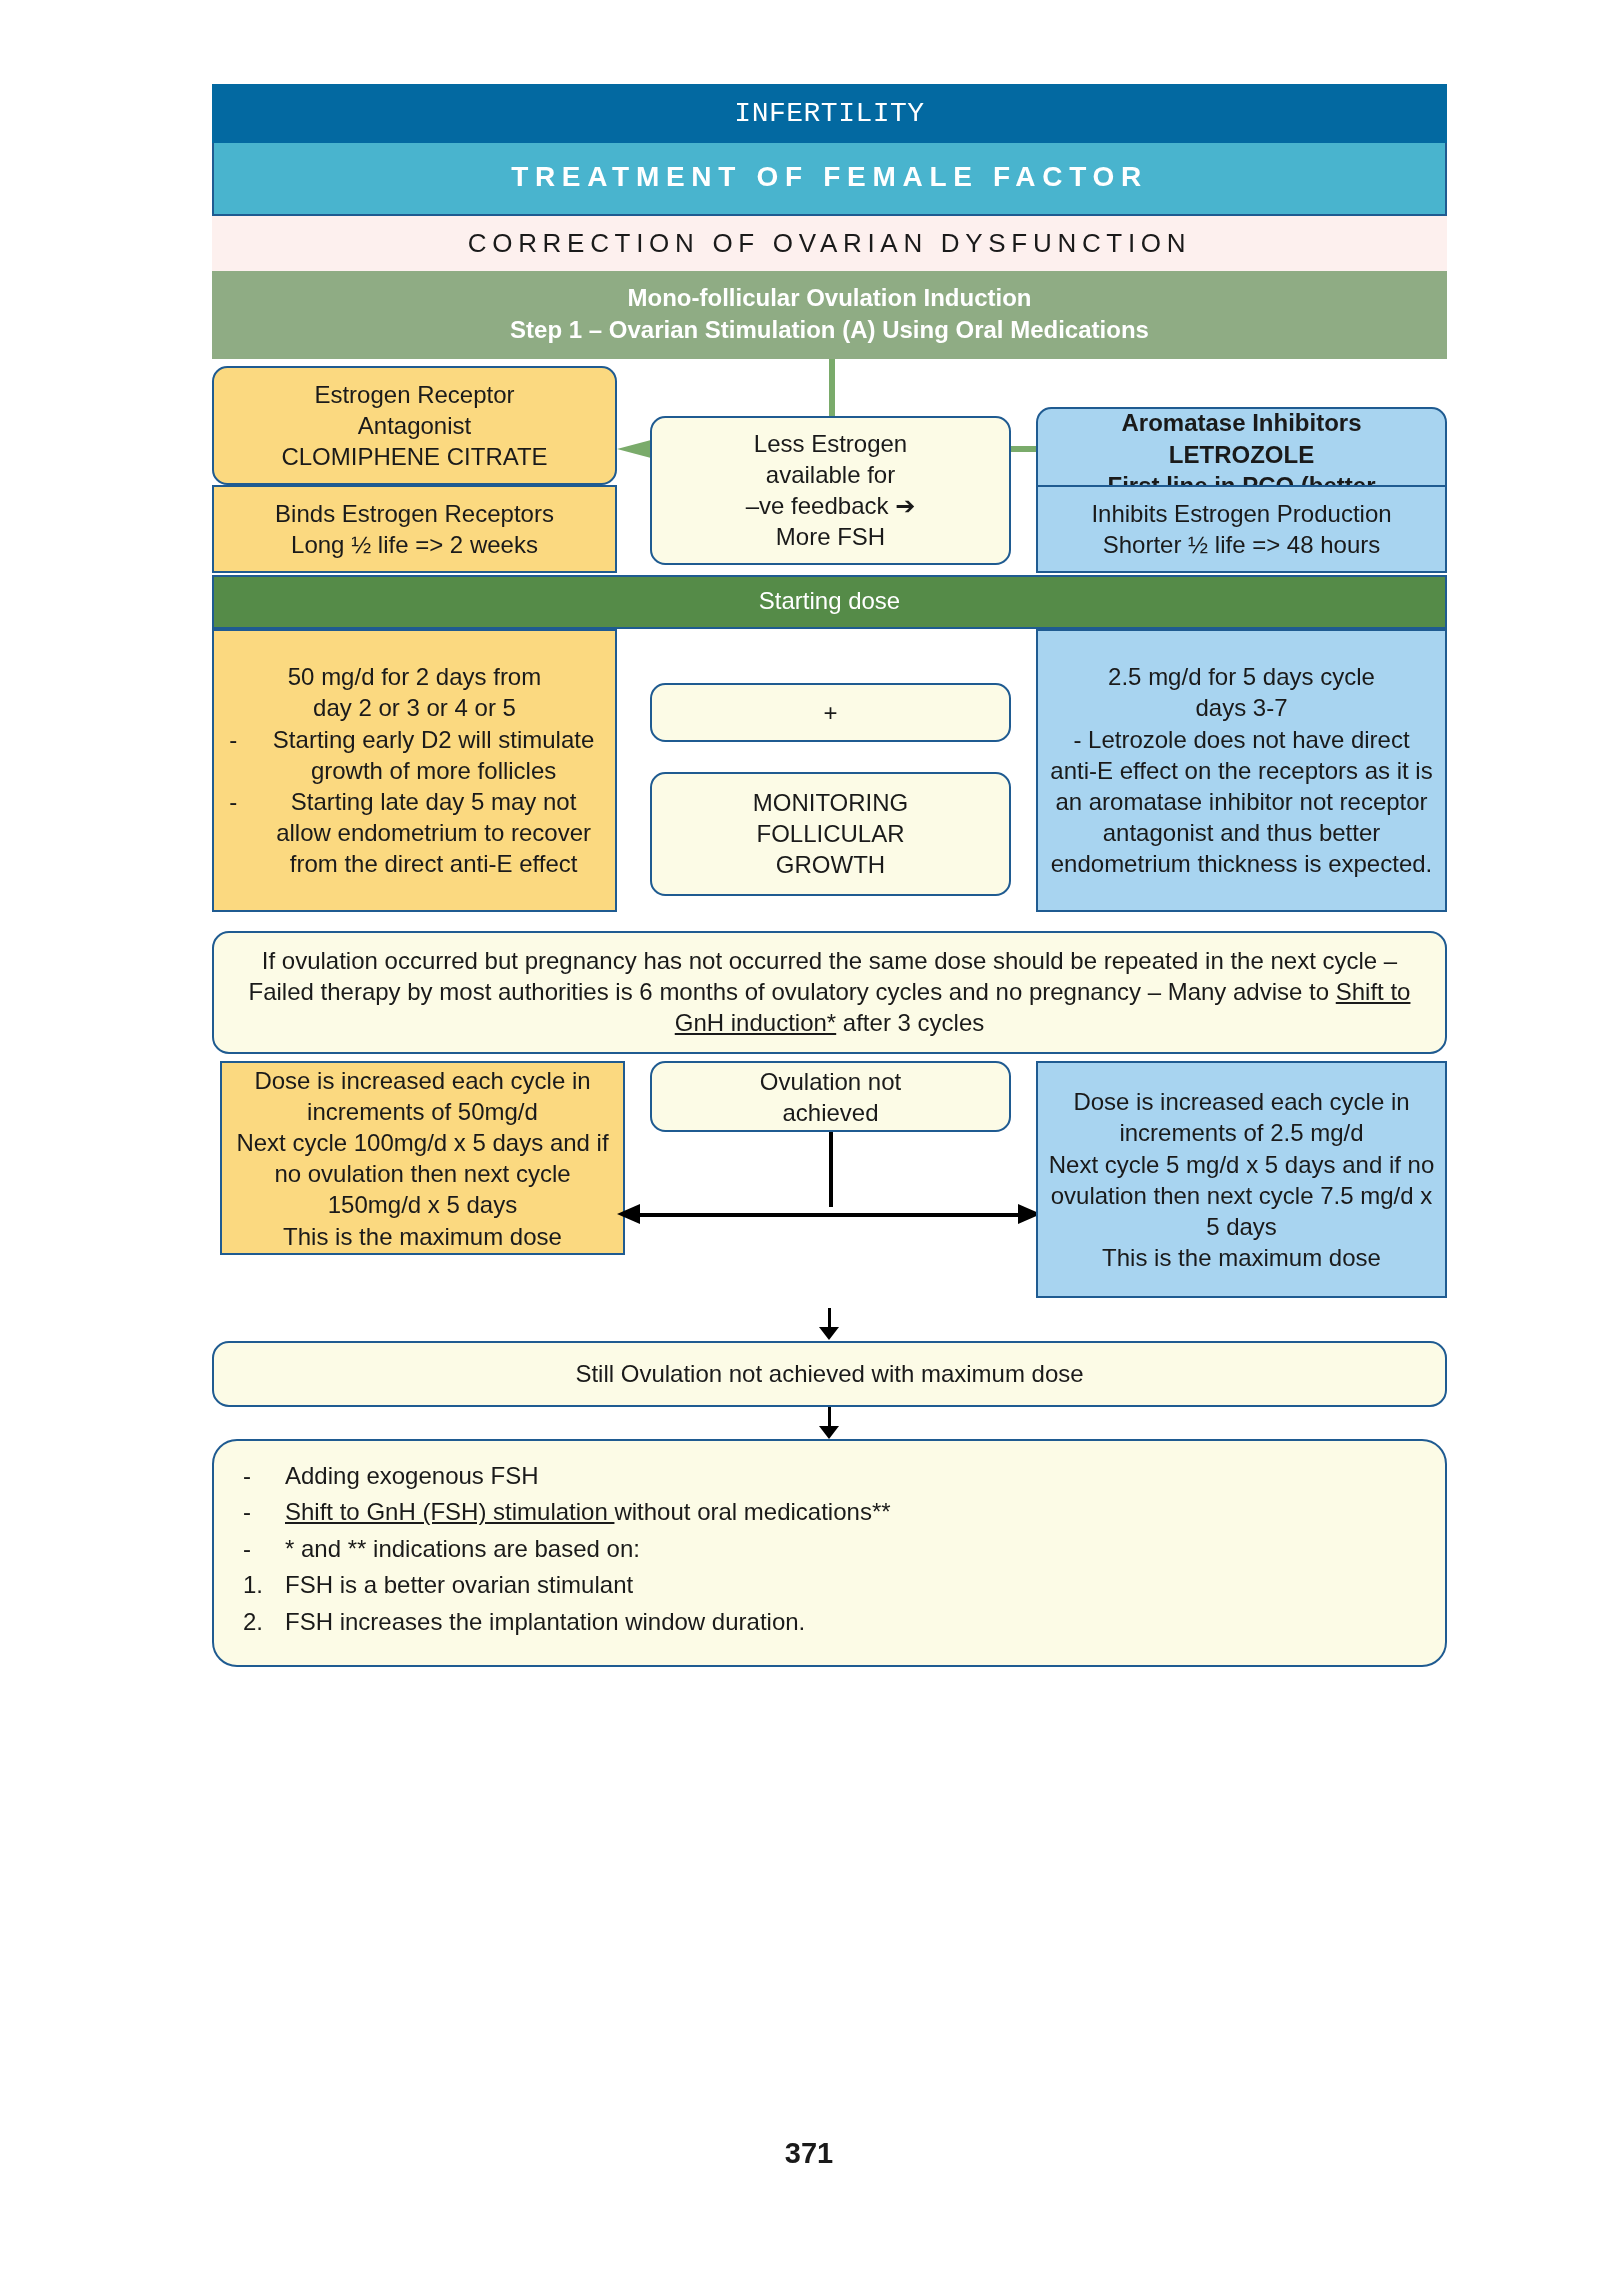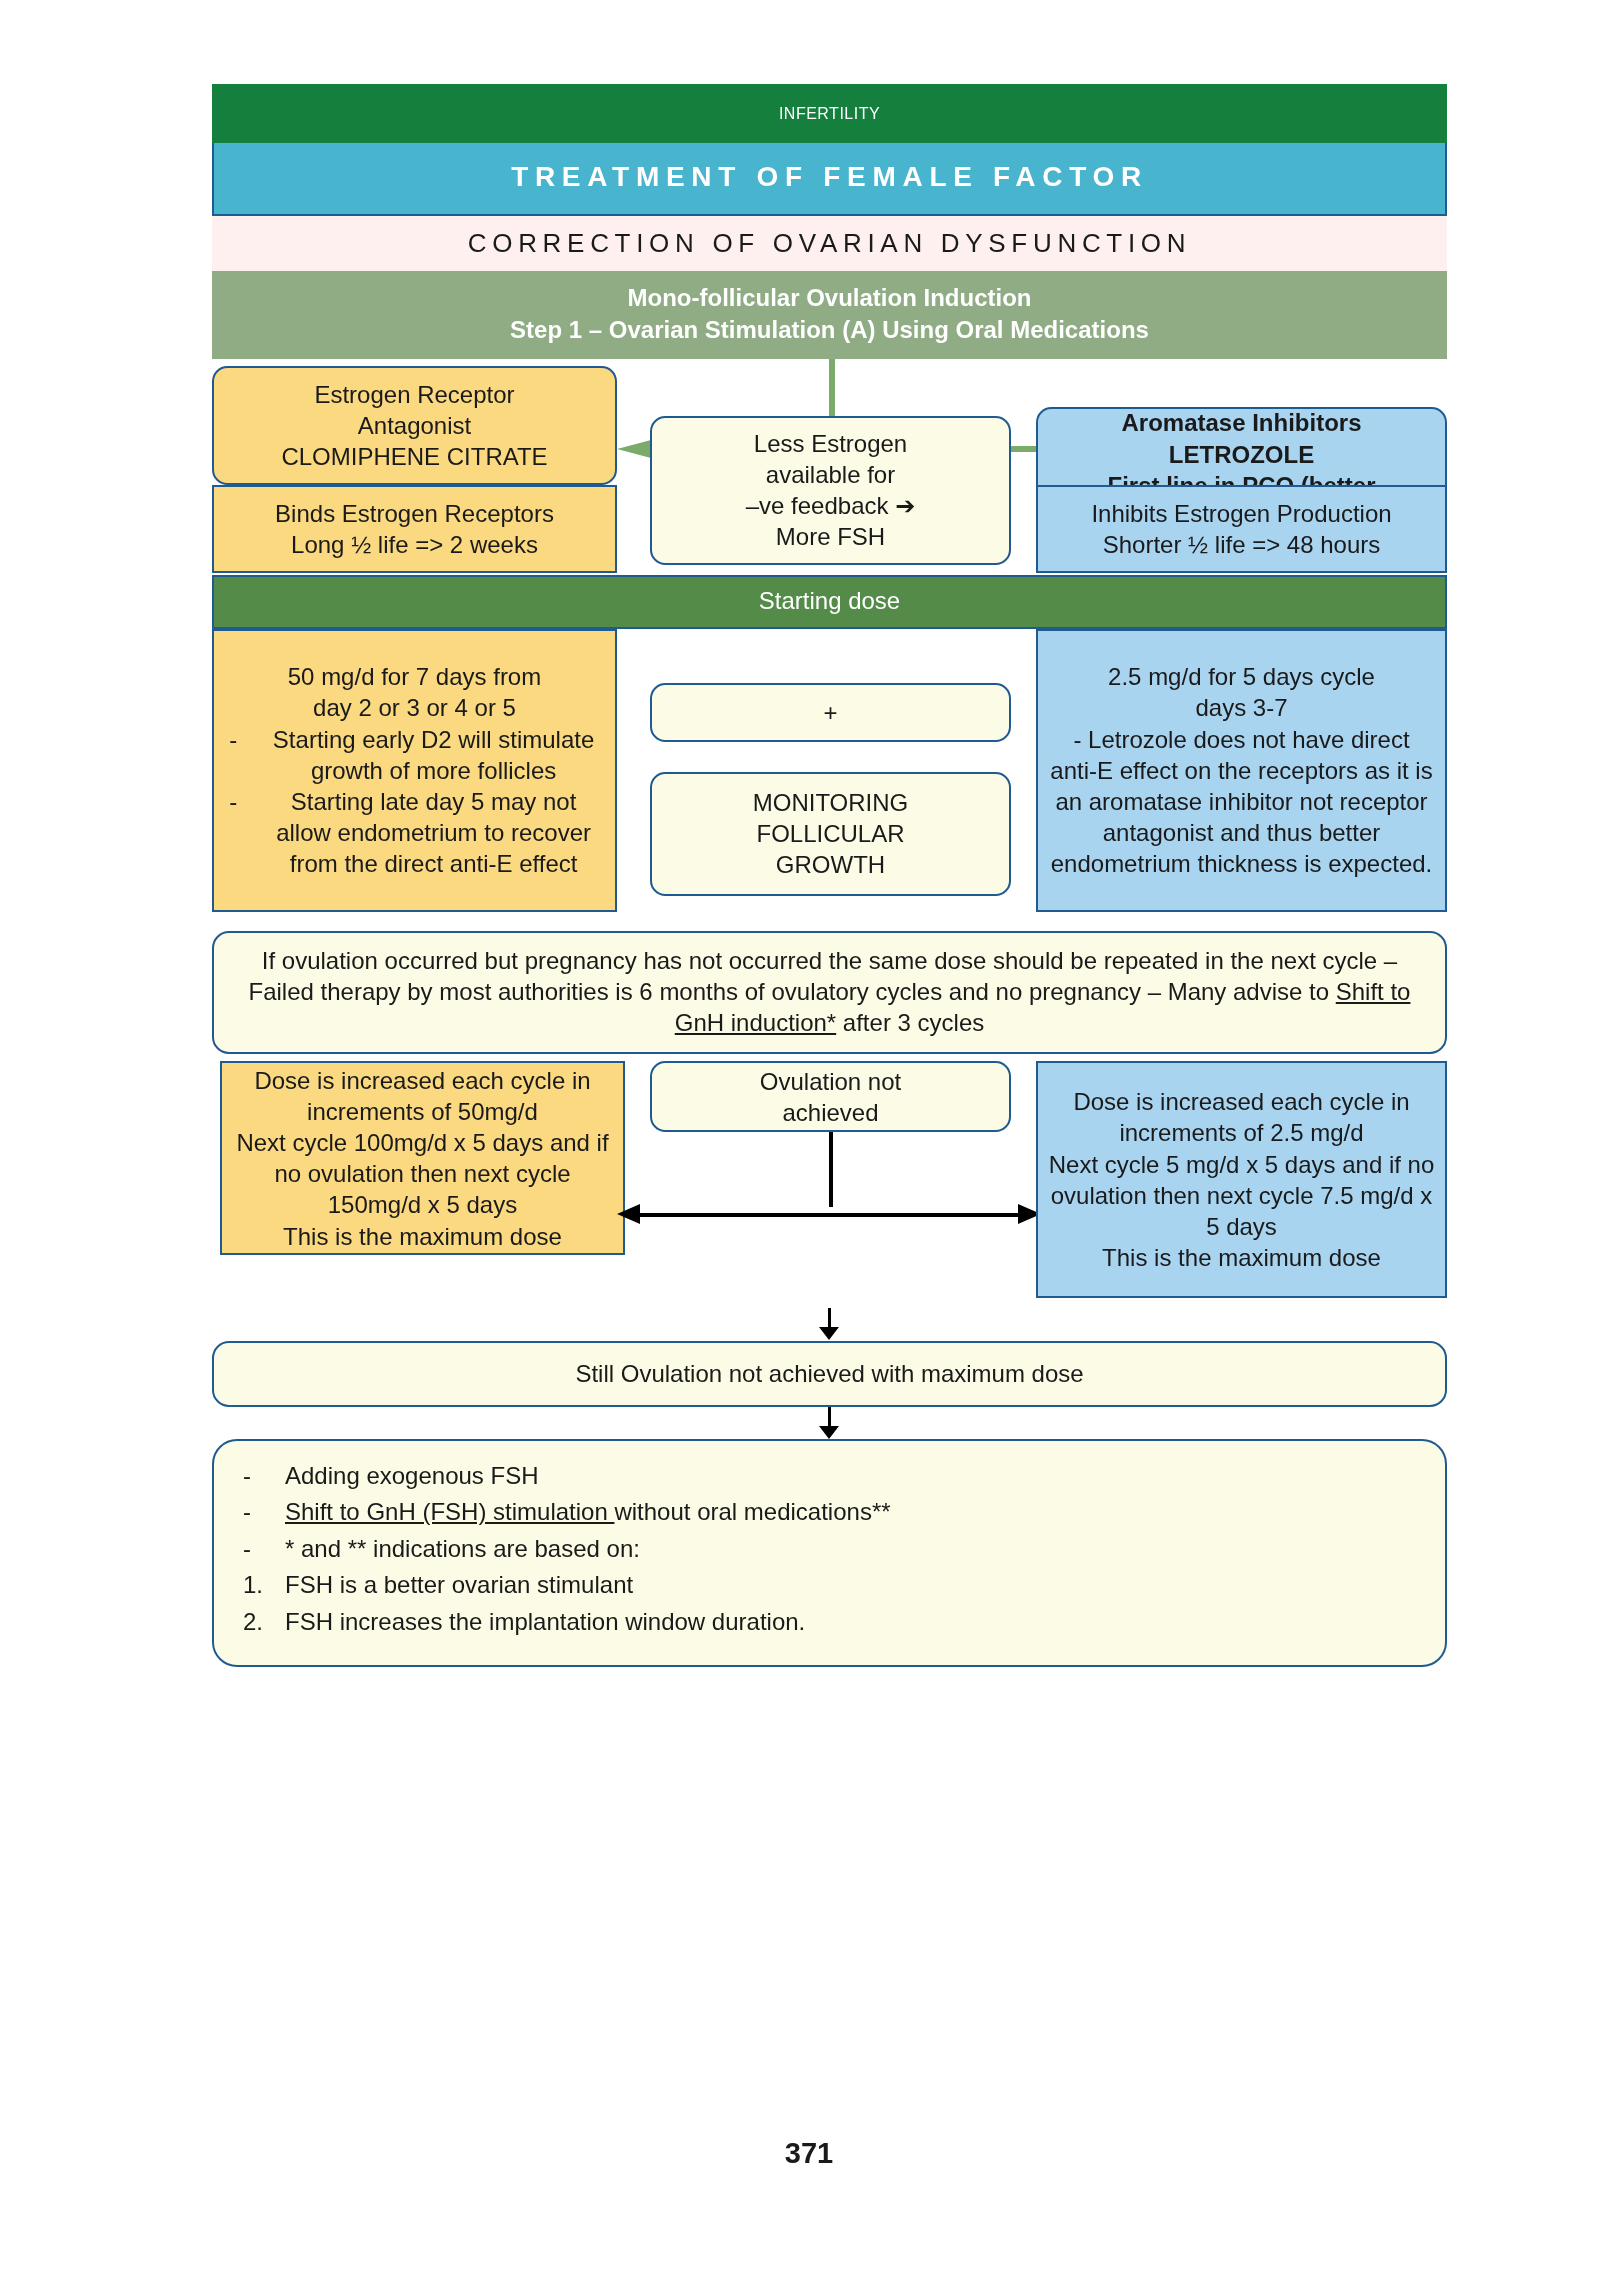--- a/index.html
+++ b/index.html
@@ -29,25 +29,26 @@
   }
 
   
   .band {
     box-sizing: border-box;
     width: 100%;
     text-align: center;
     color: #ffffff;
   }
   .band-infertility {
-    background: #15803d;
+    background: #0369a1;
     height: 59px;
     line-height: 59px;
-    font-size: 16px;
+    font-size: 28px;
     letter-spacing: 0.5px;
+    font-family: Liberation Mono, monospace;
   }
   .band-treatment {
     background: #49b4ce;
     border: 2.9px solid #1f5b91;
     border-top: none;
     height: 73px;
     line-height: 67px;
     font-size: 28px;
     font-weight: bold;
     letter-spacing: 6.7px;
@@ -336,21 +337,21 @@
           <div>Shorter ½ life =&gt; 48 hours</div>
         </div>
       </div>
     </div>
 
     <div class="band band-starting">Starting dose</div>
 
     <div class="row2">
       <div class="bx yellow box-dose-l">
         <div>
-          <div>50 mg/d for 7 days from</div>
+          <div>50 mg/d for 2 days from</div>
           <div>day 2 or 3 or 4 or 5</div>
           <div class="li" style="display:flex;text-align:left;">
             <span class="mk" style="width:32.5px;flex:0 0 32.5px;text-align:left;padding-left:5.7px;">-</span>
             <span style="flex:1;text-align:center;">Starting early D2 will stimulate growth of more follicles</span>
           </div>
           <div class="li" style="display:flex;text-align:left;">
             <span class="mk" style="width:32.5px;flex:0 0 32.5px;text-align:left;padding-left:5.7px;">-</span>
             <span style="flex:1;text-align:center;">Starting late day 5 may not allow endometrium to recover from the direct anti-E effect</span>
           </div>
         </div>

